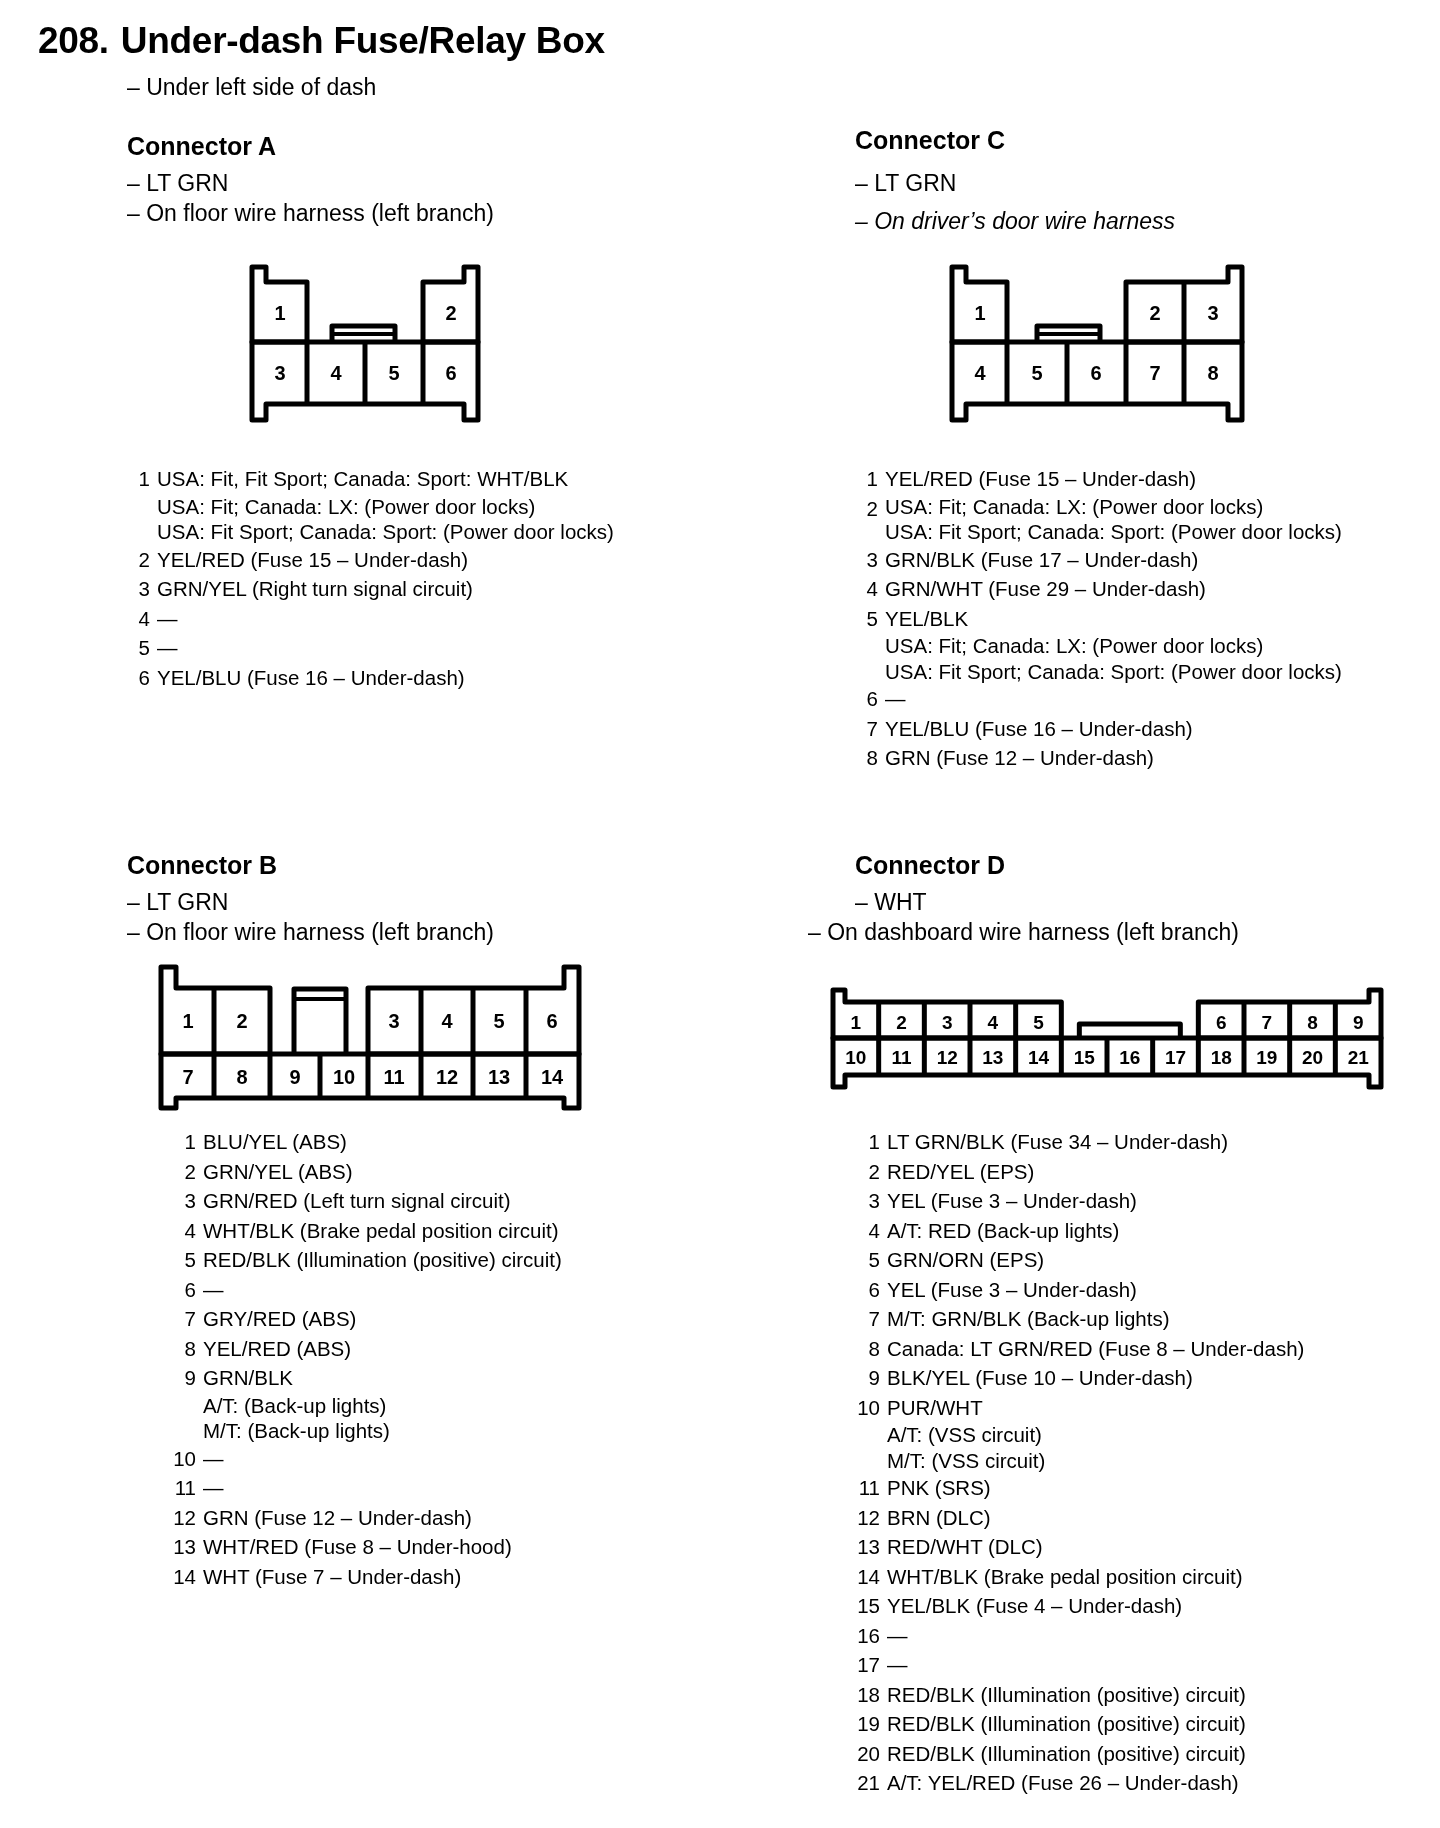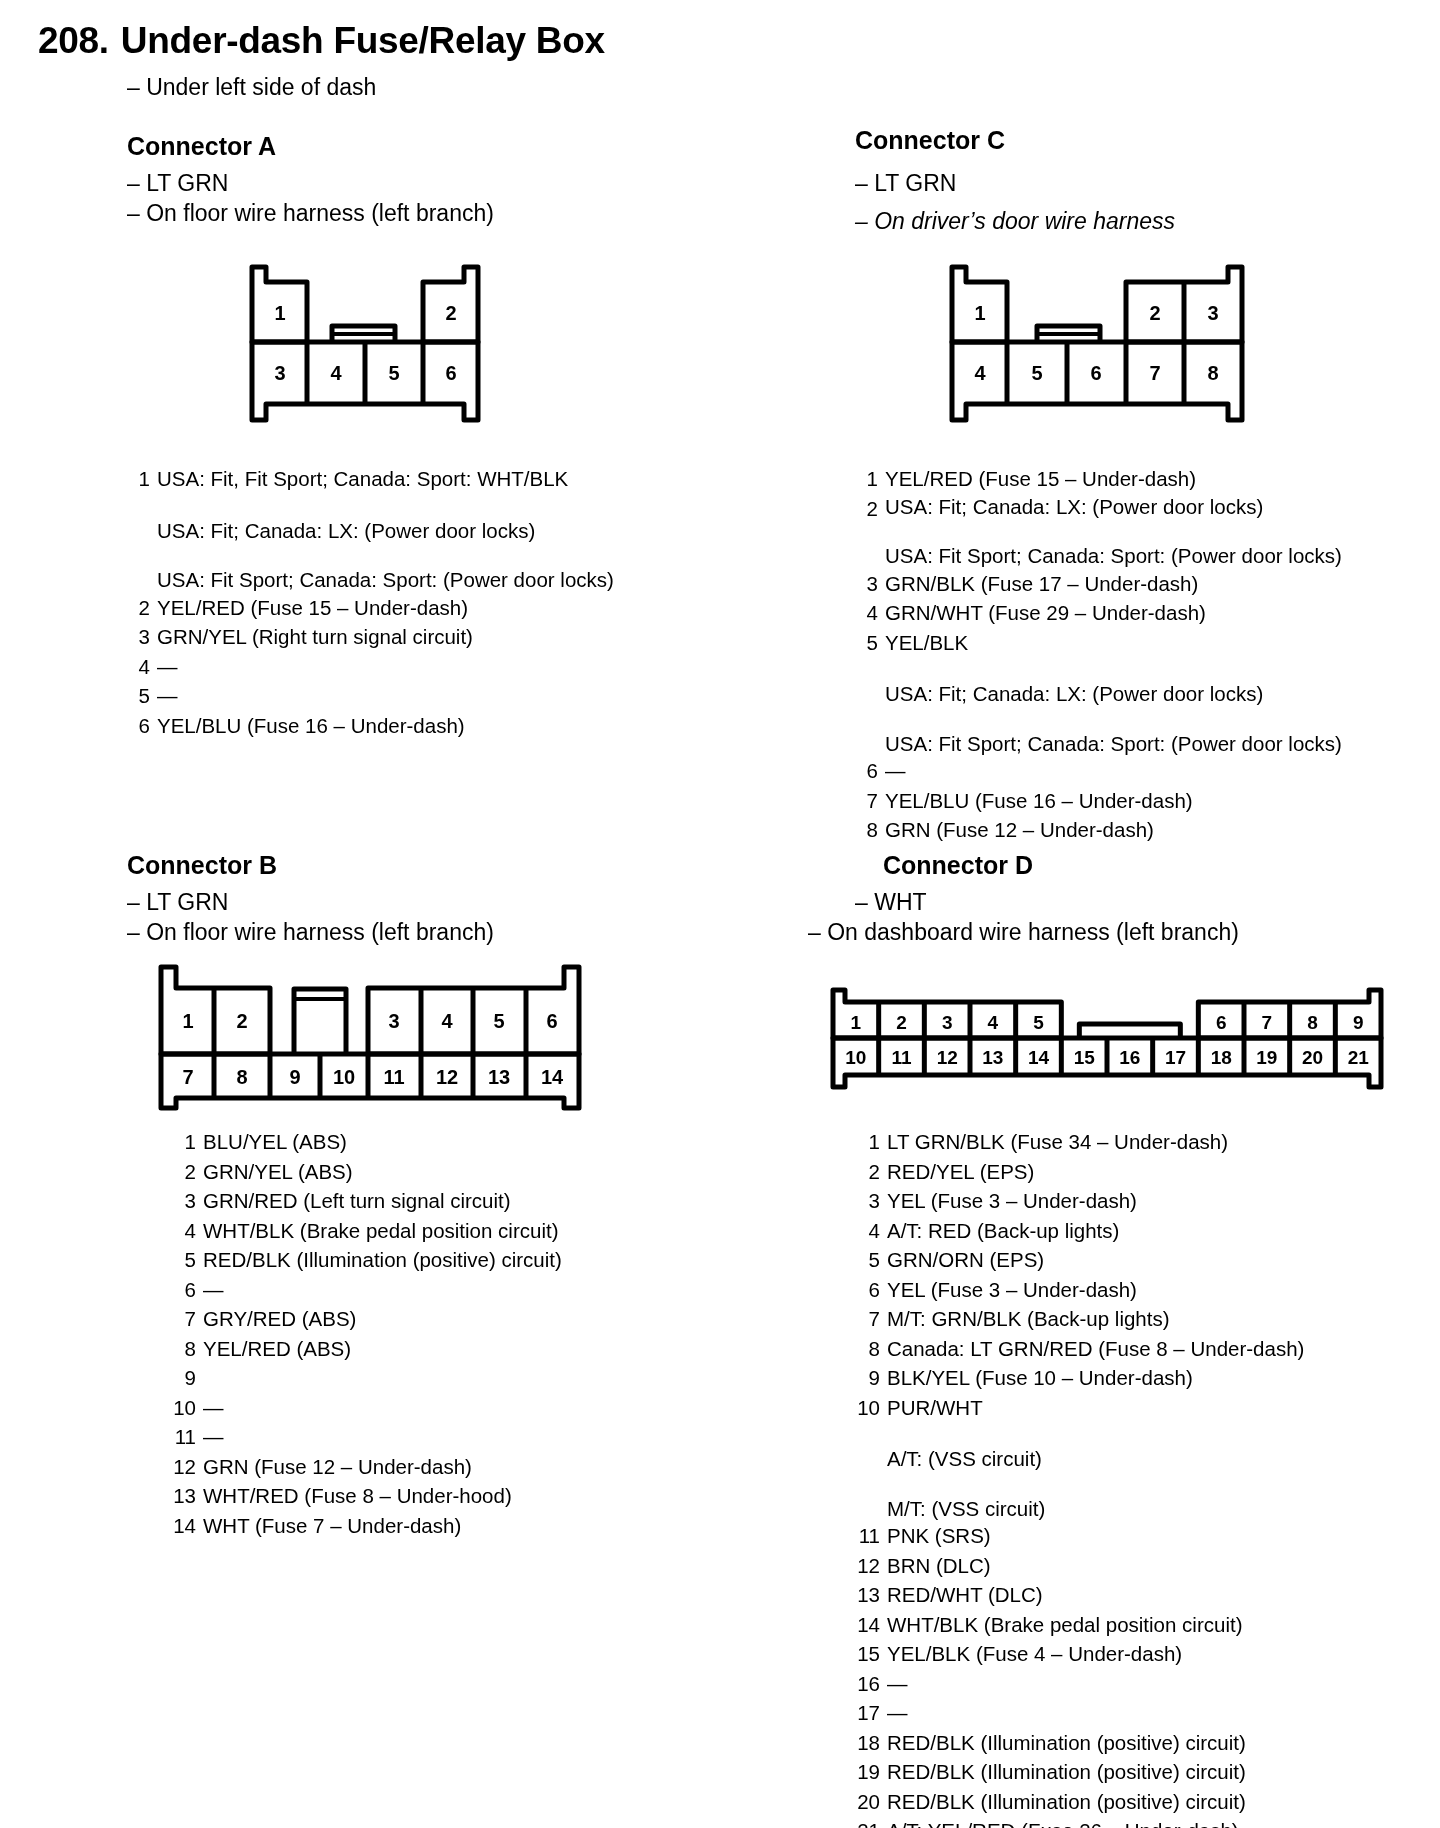--- a/index.html
+++ b/index.html
@@ -12,21 +12,21 @@
     left: 38px; top: 20px; font-size: 37px; font-weight: bold; letter-spacing: -0.3px;
     white-space: nowrap;
   }
   .page-title .num { margin-right: 12px; }
   .page-sub { left: 127px; top: 74px; font-size: 23px; white-space: nowrap; }
   .conn-head { font-size: 25px; font-weight: bold; white-space: nowrap; }
   .conn-line { font-size: 23px; white-space: nowrap; line-height: 30px; }
   .pinlist { font-size: 20.5px; line-height: 29.5px; white-space: nowrap; }
   .pinrow { display: flex; }
   .pinrow .pn { text-align: right; margin-right: 7px; }
-  .pinrow .desc-block { display: flex; flex-direction: column; gap: 24px; }
+  .pinrow .desc-block { display: flex; flex-direction: column; }
   .pinrow .desc-block .subline { line-height: 25.5px; }
   svg text { font-family: "Liberation Sans", sans-serif; font-weight: bold; }
 </style>
 </head>
 <body>
 
 <div class="abs page-title">
   <span class="num">208.</span><span>Under-dash Fuse/Relay Box</span>
 </div>
 <div class="abs page-sub">– Under left side of dash</div>
@@ -264,20 +264,25 @@
         </div>
       </div>
       <div class="pinrow">
         <span class="pn" style="width: 26px;">8</span>
         <div class="desc-block">
           <span>YEL/RED (ABS)</span>
         </div>
       </div>
       <div class="pinrow">
         <span class="pn" style="width: 26px;">9</span>
+        <div class="desc-block">
+          <span>GRN/BLK</span>
+          <span class="subline">A/T: (Back-up lights)</span>
+          <span class="subline">M/T: (Back-up lights)</span>
+        </div>
       </div>
       <div class="pinrow">
         <span class="pn" style="width: 26px;">10</span>
         <div class="desc-block">
           <span>—</span>
         </div>
       </div>
       <div class="pinrow">
         <span class="pn" style="width: 26px;">11</span>
         <div class="desc-block">
@@ -299,21 +304,21 @@
       <div class="pinrow">
         <span class="pn" style="width: 26px;">14</span>
         <div class="desc-block">
           <span>WHT (Fuse 7 – Under-dash)</span>
         </div>
       </div>
     </div>
 </section>
 
 <section>
-  <div class="abs conn-head" style="left:883px; top:851px;">Connector D</div>
+  <div class="abs conn-head" style="left:855px; top:851px;">Connector D</div>
   <div class="abs conn-line" style="left:855px; top:887px;">– WHT</div>
   <div class="abs conn-line" style="left:808px; top:917px;">– On dashboard wire harness (left branch)</div>
   <svg class="abs" style="left:828px; top:986px;" width="558" height="106">
     <g fill="none" stroke="#000" stroke-width="5" stroke-linejoin="round">
 
       <path d="M5,4 H17 V16 H233.33333333333331 V52 H5 Z"></path>
 
       <path d="M553,4 H541 V16 H370.3333333333333 V52 H553 Z"></path>
 
       <path d="M251.33333333333331,52 V38 H352.3333333333333 V52"></path>

